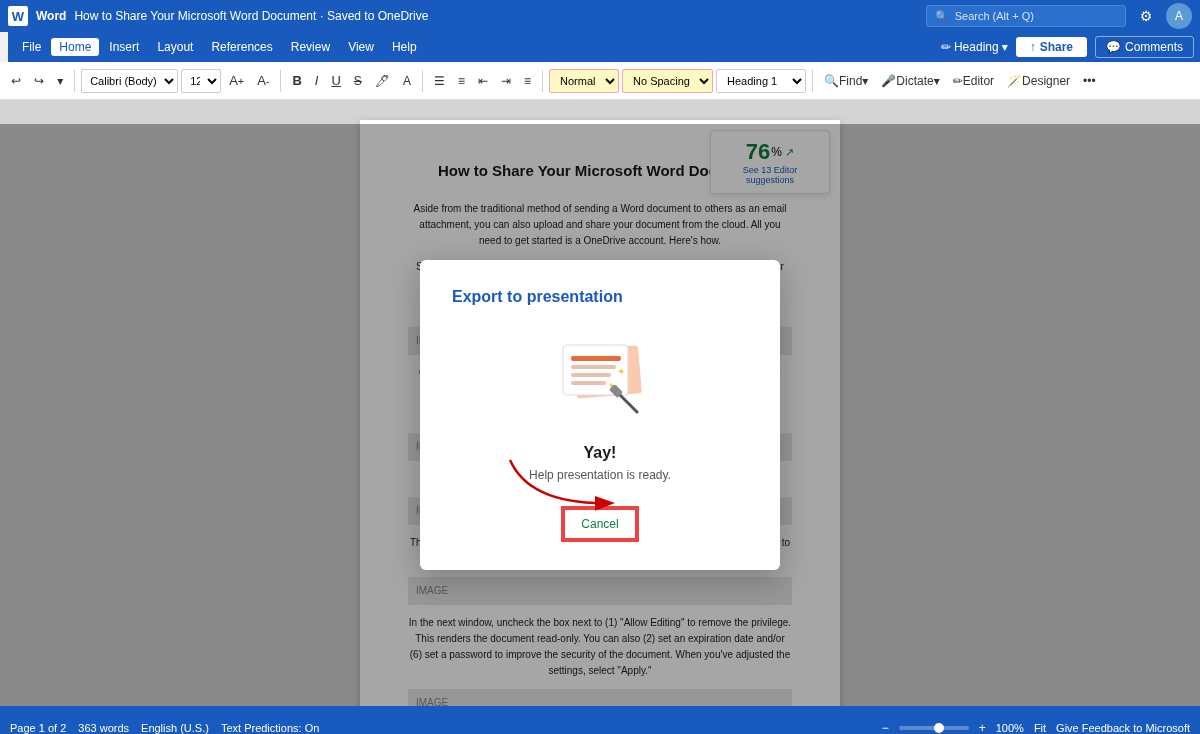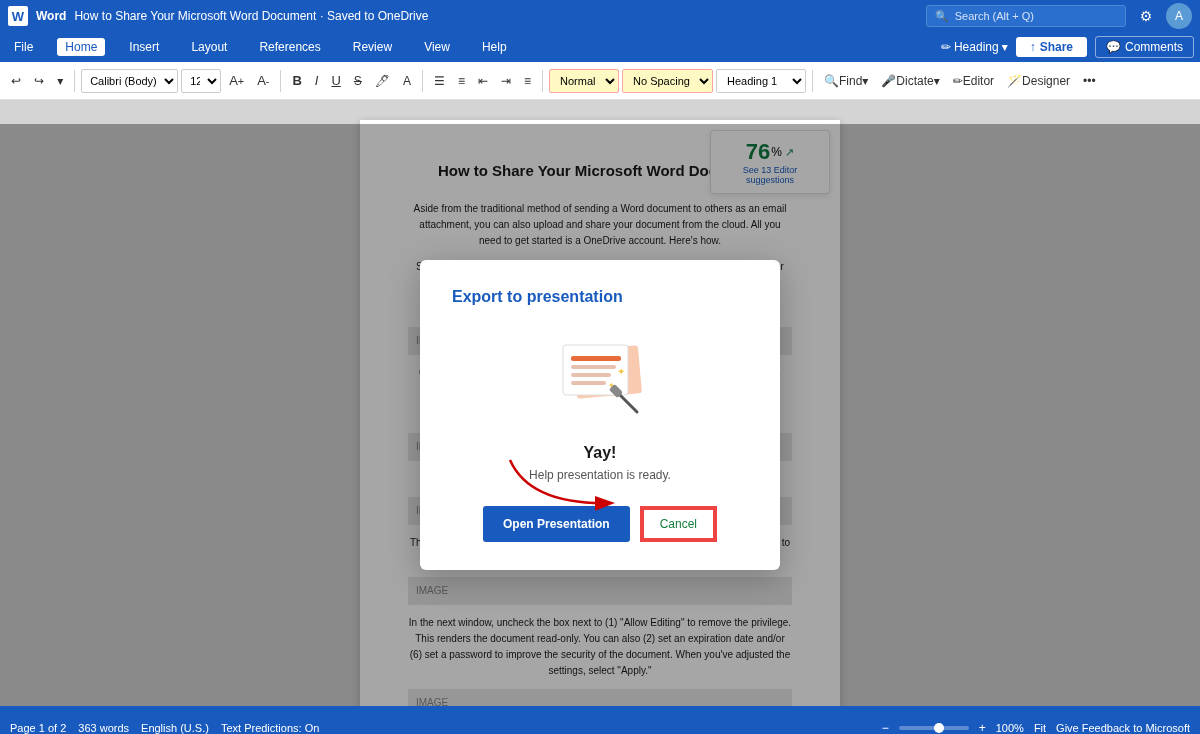--- a/index.html
+++ b/index.html
@@ -48,21 +48,22 @@
 
     
     .menu-bar {
       height: 30px;
       background: #185abd;
       display: flex;
       align-items: center;
       padding: 0 6px;
       color: white;
       font-size: 12px;
-      gap: 16px;
+      gap: 2px;
+      margin-left: 8px;
     }
     .menu-item {
       padding: 2px 8px;
       cursor: pointer;
       border-radius: 3px;
       font-size: 12px;
     }
     .menu-item.active { background: white; color: #185abd; }
     .menu-right {
       margin-left: auto;
@@ -434,21 +435,20 @@
 
           <line x1="70" y1="60" x2="92" y2="82" stroke="#555" stroke-width="3" stroke-linecap="round"></line>
           <rect x="67" y="55" width="8" height="12" rx="2" fill="#888" transform="rotate(-45,71,61)"></rect>
         </svg>
       </div>
 
       <div class="modal-yay">Yay!</div>
       <div class="modal-sub">Help presentation is ready.</div>
 
       <div class="modal-actions">
-        <button class="btn-open">Open Presentation</button>
         <button class="btn-cancel">Cancel</button>
       </div>
     </div>
   </div>
 </div>
 
 <div class="status-bar">
   <span>Page 1 of 2</span>
   <span>363 words</span>
   <span>English (U.S.)</span>

